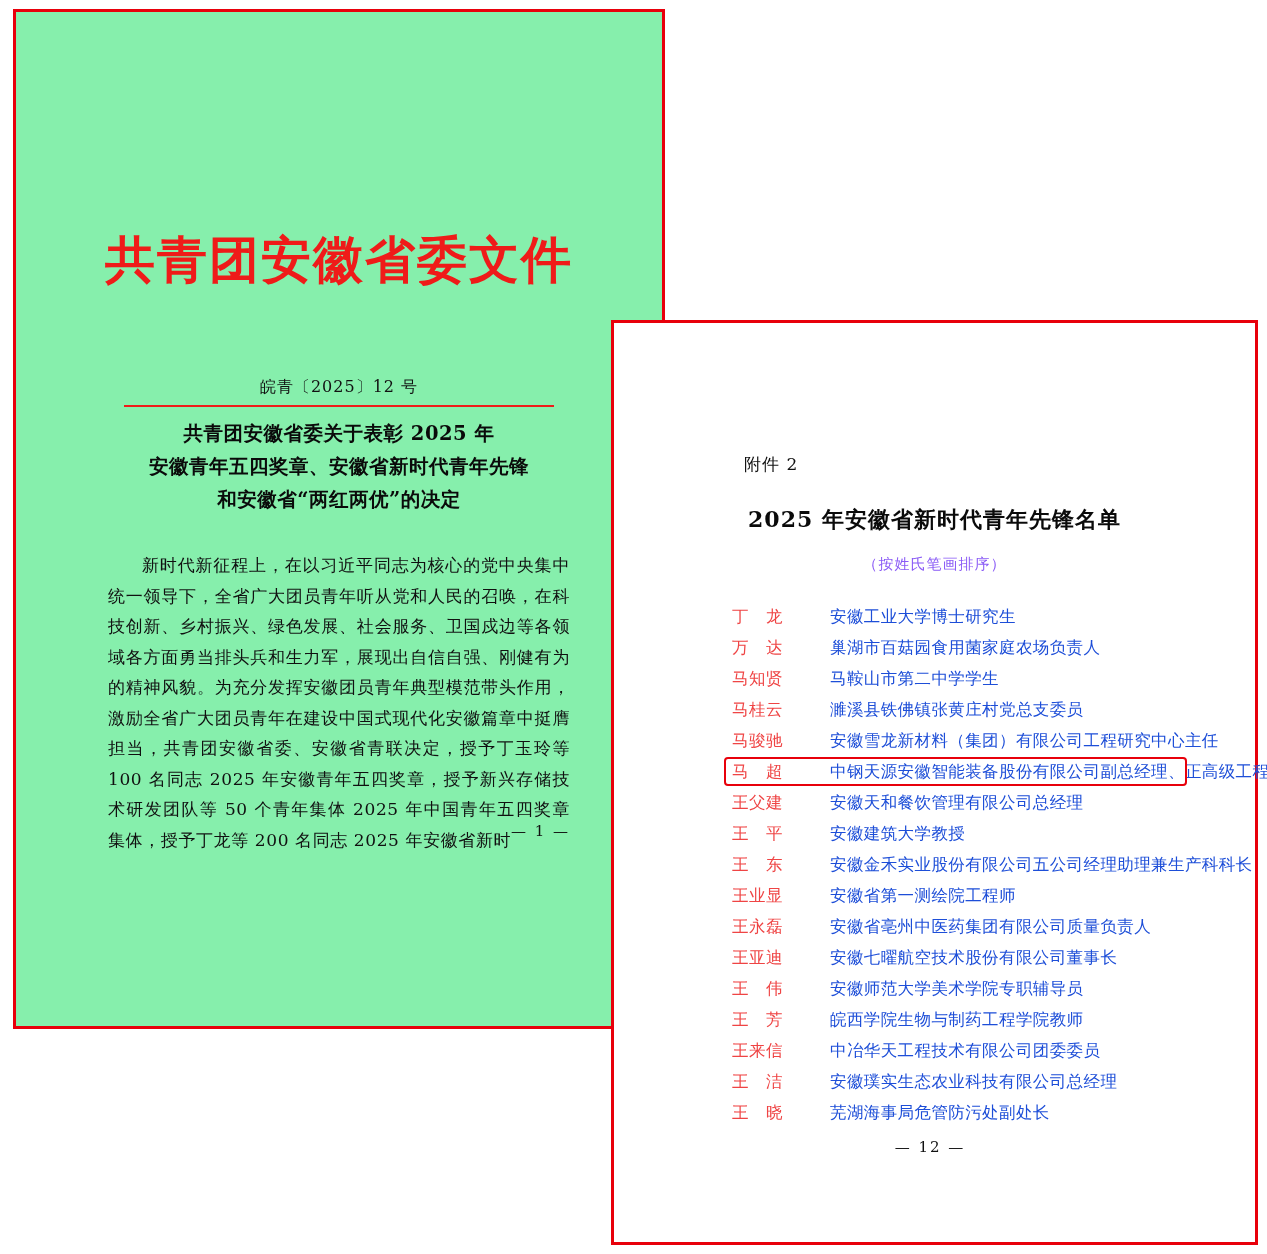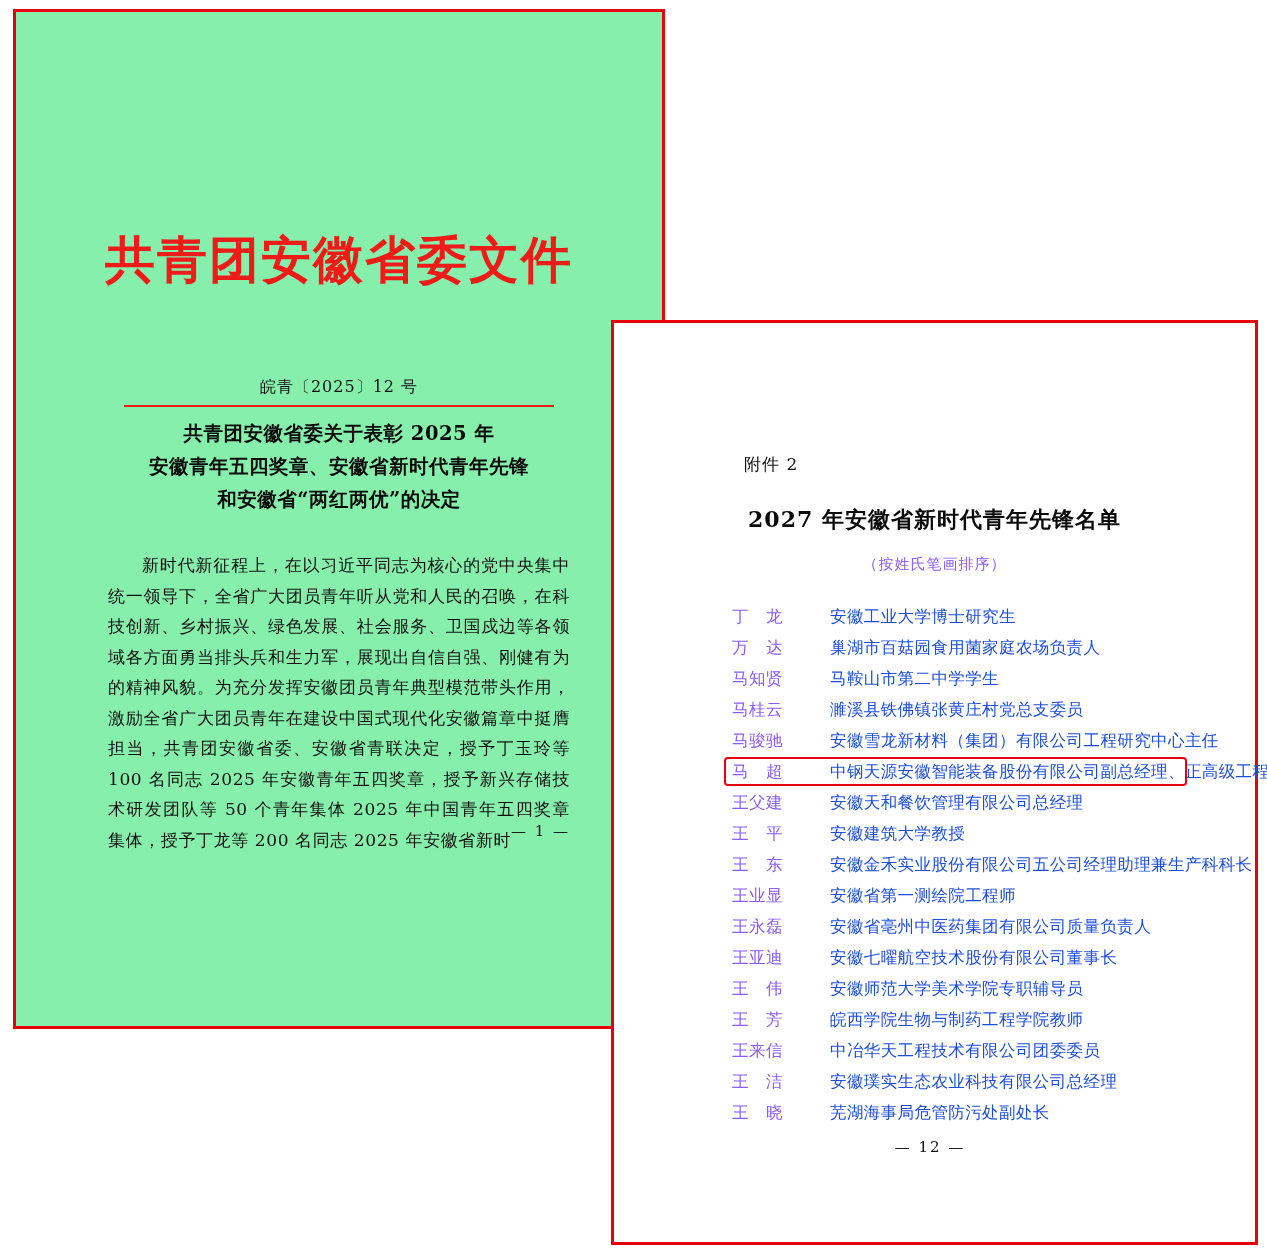--- a/index.html
+++ b/index.html
@@ -149,21 +149,21 @@
     display: flex;
     align-items: center;
     height: 31px;
     padding-left: 118px;
     position: relative;
   }
   .name-cell {
     width: 74px;
     flex: 0 0 74px;
     font-size: 16.5px;
-    color: #8b5cf6;
+    color: #ef4444;
     letter-spacing: 0.5px;
     white-space: nowrap;
   }
   .desc-cell {
     font-size: 16.5px;
     color: #1d4ed8;
     letter-spacing: 0.4px;
     white-space: nowrap;
     margin-left: 24px;
   }
@@ -202,21 +202,21 @@
       <div>安徽青年五四奖章、安徽省新时代青年先锋</div>
       <div>和安徽省“两红两优”的决定</div>
     </div>
     <div id="doc-body">新时代新征程上，在以习近平同志为核心的党中央集中统一领导下，全省广大团员青年听从党和人民的召唤，在科技创新、乡村振兴、绿色发展、社会服务、卫国戍边等各领域各方面勇当排头兵和生力军，展现出自信自强、刚健有为的精神风貌。为充分发挥安徽团员青年典型模范带头作用，激励全省广大团员青年在建设中国式现代化安徽篇章中挺膺担当，共青团安徽省委、安徽省青联决定，授予丁玉玲等 100 名同志 2025 年安徽青年五四奖章，授予新兴存储技术研发团队等 50 个青年集体 2025 年中国青年五四奖章集体，授予丁龙等 200 名同志 2025 年安徽省新时</div>
     <div id="p1-footer">— 1 —</div>
   </div>
 </div>
 
 <div id="doc-page-2">
   <div id="attachment-label">附件 2</div>
-  <div id="list-title">2027 年安徽省新时代青年先锋名单</div>
+  <div id="list-title">2025 年安徽省新时代青年先锋名单</div>
   <div id="list-subtitle">（按姓氏笔画排序）</div>
   <div id="name-list">
       <div class="name-row">
         <div class="name-cell">丁　龙</div>
         <div class="desc-cell">安徽工业大学博士研究生</div>
       </div>
       <div class="name-row">
         <div class="name-cell">万　达</div>
         <div class="desc-cell">巢湖市百菇园食用菌家庭农场负责人</div>
       </div>

